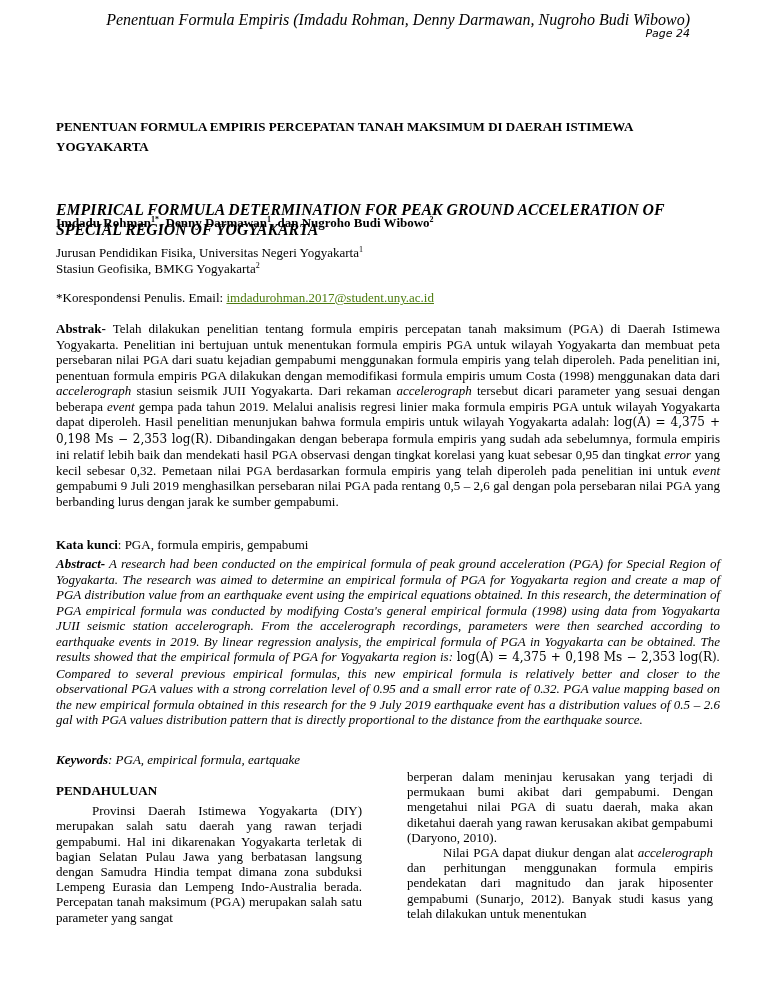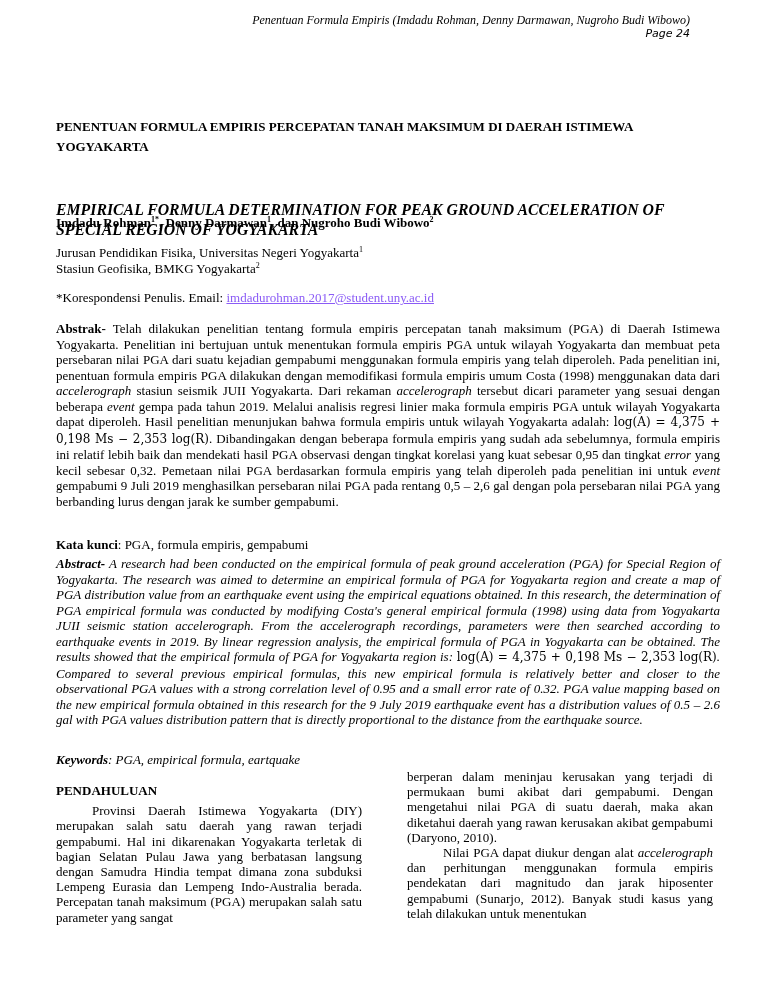--- a/index.html
+++ b/index.html
@@ -1,27 +1,27 @@
 <!DOCTYPE html>
 <html><head>
   <meta charset="utf-8">
   <style>
     html, body { margin: 0; padding: 0; background: #ffffff; }
     body { width: 768px; height: 994px; position: relative; overflow: hidden; color: #000; font-family: "Liberation Serif", serif; }
     .page { position: absolute; left: 0; top: 0; width: 768px; height: 994px; }
     .running-head { position: absolute; right: 78px; top: 13px; text-align: right; }
-    .running-head .title { font-style: italic; font-size: 12px; line-height: 14px; text-align: center; }
+    .running-head .title { font-style: italic; font-size: 16px; line-height: 14px; text-align: center; }
     .running-head .pg { font-family: "DejaVu Sans", sans-serif; font-style: italic; font-size: 11px; line-height: 14px; }
     .title-id { position: absolute; left: 56px; top: 117px; width: 660px; font-weight: bold; font-size: 13px; line-height: 20px; }
     .title-en { position: absolute; left: 56px; top: 173px; width: 664px; font-weight: bold; font-style: italic; font-size: 15.8px; line-height: 20px; margin-top: 27px; }
     .authors { position: absolute; left: 56px; top: 215px; font-weight: bold; font-size: 13px; }
     sup { font-size: 8px; vertical-align: super; line-height: 0; }
     .affil { position: absolute; left: 56px; top: 245px; font-size: 13px; line-height: 16px; }
     .corr { position: absolute; left: 56px; top: 290px; font-size: 13px; }
-    .corr a { color: #8b5cf6; text-decoration: underline; }
+    .corr a { color: #4d7c0f; text-decoration: underline; }
     .abstrak { position: absolute; left: 56px; top: 321px; width: 664px; font-size: 13px; line-height: 15.5px; text-align: justify; }
     .abstrak b { font-weight: bold; }
     .math { font-family: "DejaVu Serif", serif; font-size: 12px; }
     .kata { position: absolute; left: 56px; top: 537px; font-size: 13px; }
     .abstract-en { position: absolute; left: 56px; top: 556px; width: 664px; font-size: 13px; line-height: 15.5px; text-align: justify; font-style: italic; }
     .keywords { position: absolute; left: 56px; top: 752px; font-size: 13px; font-style: italic; }
     .col-left { position: absolute; left: 56px; top: 783px; width: 306px; font-size: 13px; line-height: 15.2px; text-align: justify; }
     .col-right { position: absolute; left: 407px; top: 769px; width: 306px; font-size: 13px; line-height: 15.2px; text-align: justify; }
     .section-head { font-weight: bold; font-size: 13px; margin-bottom: 5px; }
     .indent { text-indent: 36px; margin: 0; }

